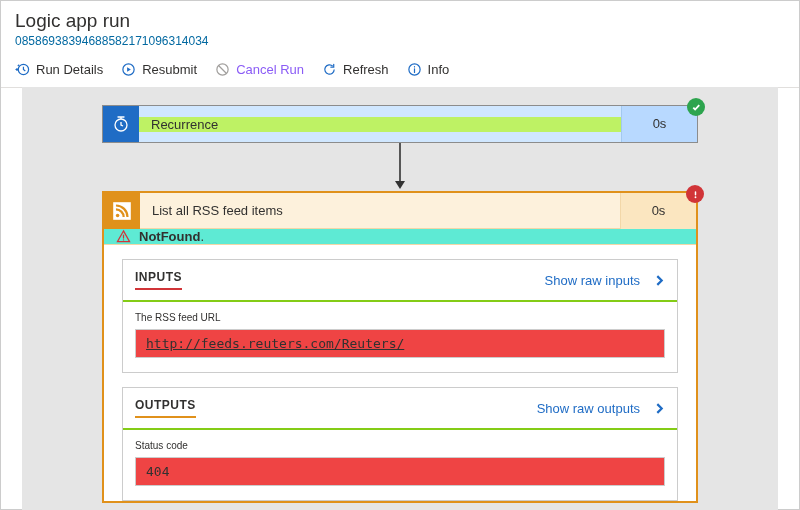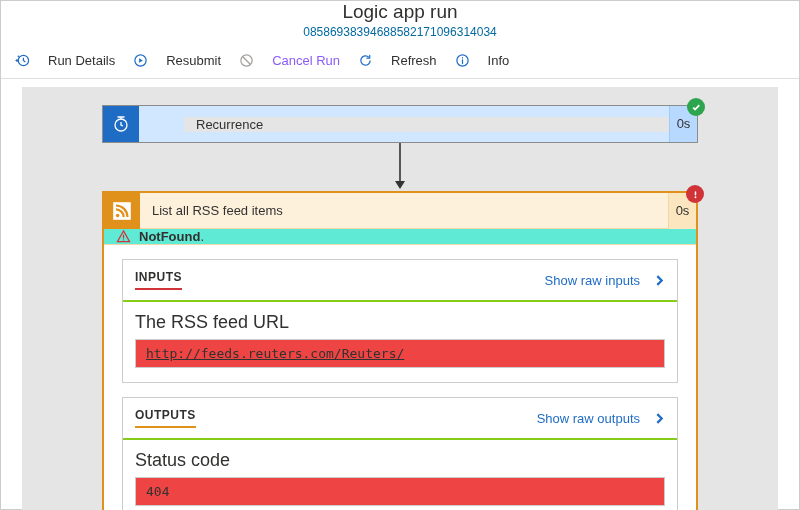--- a/index.html
+++ b/index.html
@@ -1,33 +1,33 @@
 <!DOCTYPE html>
 <html><head>
 <meta charset="utf-8">
 <style>
   * { box-sizing: border-box; margin: 0; padding: 0; }
   body { font-family: "Segoe UI", Arial, sans-serif; font-size: 13px; color: #323130; background: #fff; width: 800px; height: 510px; overflow: hidden; border: 1px solid #ccc; }
-  .header { padding: 0 14px 6px; text-align: center; }
+  .header { padding: 9px 14px 6px; }
   .title { font-size: 19px; font-weight: 400; color: #323130; }
   .subtitle { font-size: 12px; color: #0369a1; margin-top: 2px; }
   .toolbar { display: flex; gap: 18px; padding: 8px 14px 10px; border-bottom: 1px solid #e1dfdd; }
-  .tb-item { display: flex; align-items: center; gap: 18px; font-size: 13px; color: #323130; cursor: pointer; }
+  .tb-item { display: flex; align-items: center; gap: 6px; font-size: 13px; color: #323130; cursor: pointer; }
   .tb-item.disabled { color: #8b5cf6; cursor: default; }
   .tb-item svg { width: 15px; height: 15px; }
   .canvas { background: #e5e5e5; position: absolute; left: 22px; right: 22px; top: 87px; bottom: 0; overflow: hidden; }
   .canvas-inner { padding: 18px 80px 0 80px; }
   .card { position: relative; }
   .card-header { display: flex; align-items: center; height: 36px; }
   .card-icon { width: 36px; height: 36px; display: flex; align-items: center; justify-content: center; }
   .card-label { flex: 1; padding: 0 12px; font-size: 13px; }
-  .card-time { width: 28px; text-align: center; font-size: 13px; }
+  .card-time { width: 76px; text-align: center; font-size: 13px; }
   .recurrence { border: 1px solid #8c8c8c; background: #d0e7ff; }
   .recurrence .card-icon { background: #1f6cc5; }
-  .recurrence .card-label { background: #e5e5e5; margin-left: 45px; }
+  .recurrence .card-label { background: #bef264; }
   .recurrence .card-time { background: #b8d9ff; border-left: 1px solid #a2c9ef; height: 36px; line-height: 36px; }
   .badge { position: absolute; top: -8px; right: -8px; width: 18px; height: 18px; border-radius: 50%; display: flex; align-items: center; justify-content: center; }
   .badge.success { background: #2da44e; }
   .badge.error { background: #d13438; }
   .badge svg { width: 11px; height: 11px; }
   .arrow-wrap { display: flex; justify-content: center; height: 48px; }
   .rss { border: 2px solid #e0911b; background: #fff; }
   .rss .card-header { background: #fdf1dc; border-bottom: 1px solid #f2d7a8; }
   .rss .card-icon { background: #e0911b; }
   .rss .card-time { background: #fbe6c0; border-left: 1px solid #f2d7a8; height: 36px; line-height: 36px; }
@@ -36,21 +36,21 @@
   .error-row .msg { font-size: 13px; }
   .error-row .msg b { font-weight: 600; }
   .section { margin: 14px 18px 0; border: 1px solid #ccc; background: #fff; padding: 0; }
   .section-head { display: flex; align-items: center; justify-content: space-between; padding: 10px 12px; border-bottom: 2px solid #84cc16; }
   .section-title { font-size: 12px; font-weight: 600; letter-spacing: 0.5px; color: #323130; padding-bottom: 4px; }
   .section.inputs .section-title { border-bottom: 2px solid #d13438; }
   .section.outputs .section-title { border-bottom: 2px solid #e0911b; }
   .showraw { display: flex; align-items: center; gap: 14px; color: #1f6cc5; font-size: 13px; cursor: pointer; }
   .showraw svg { width: 11px; height: 11px; }
   .section-body { padding: 10px 12px 14px; }
-  .field-label { font-size: 18px; margin-bottom: 6px; }
+  .field-label { font-size: 10px; margin-bottom: 6px; }
   .field-value { border: 1px solid #ccc; padding: 6px 10px; font-family: "Consolas", monospace; font-size: 13px; background: #ef4444; }
   .field-value.underline { text-decoration: underline; }
 </style>
 </head>
 <body>
 
 <div class="header">
   <div class="title">Logic app run</div>
   <div class="subtitle">08586938394688582171096314034</div>
 </div>

